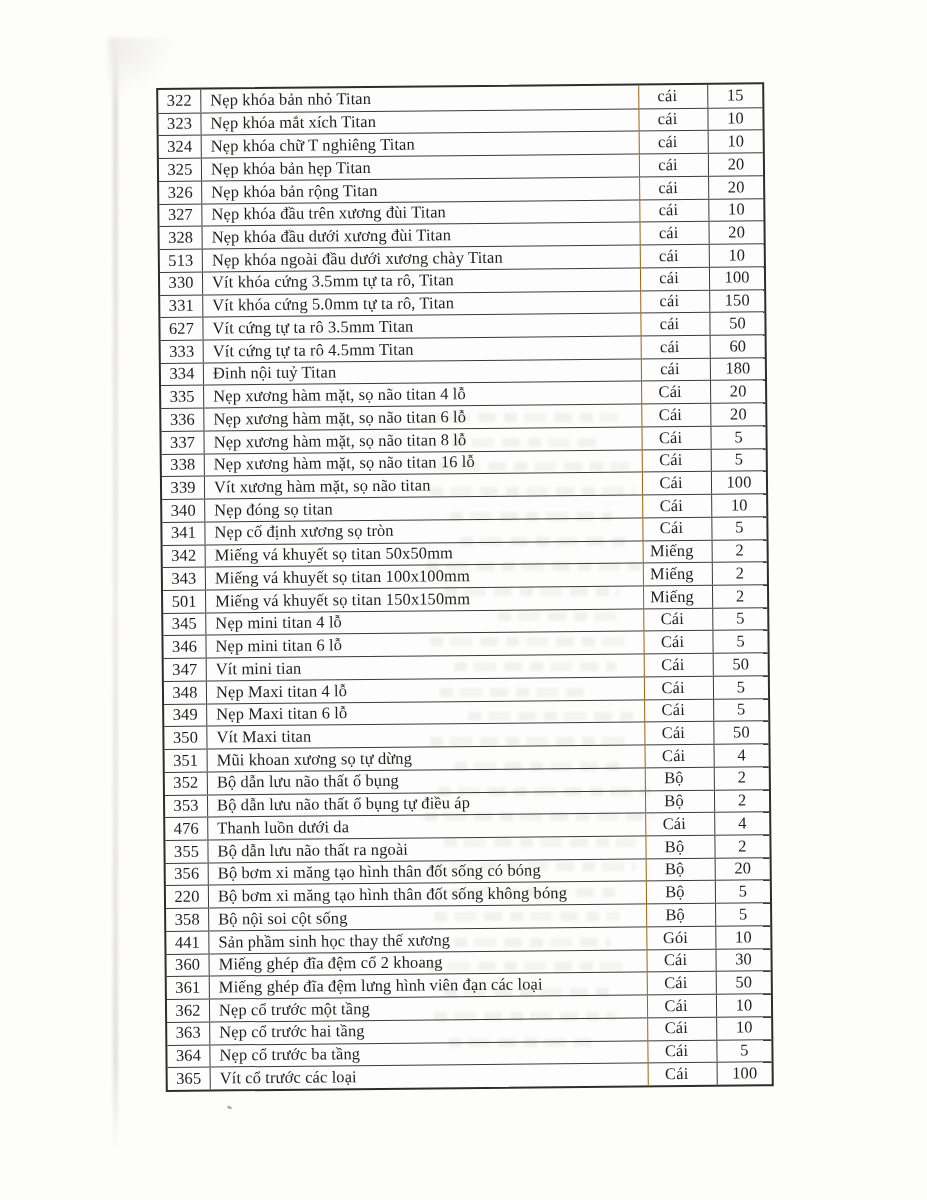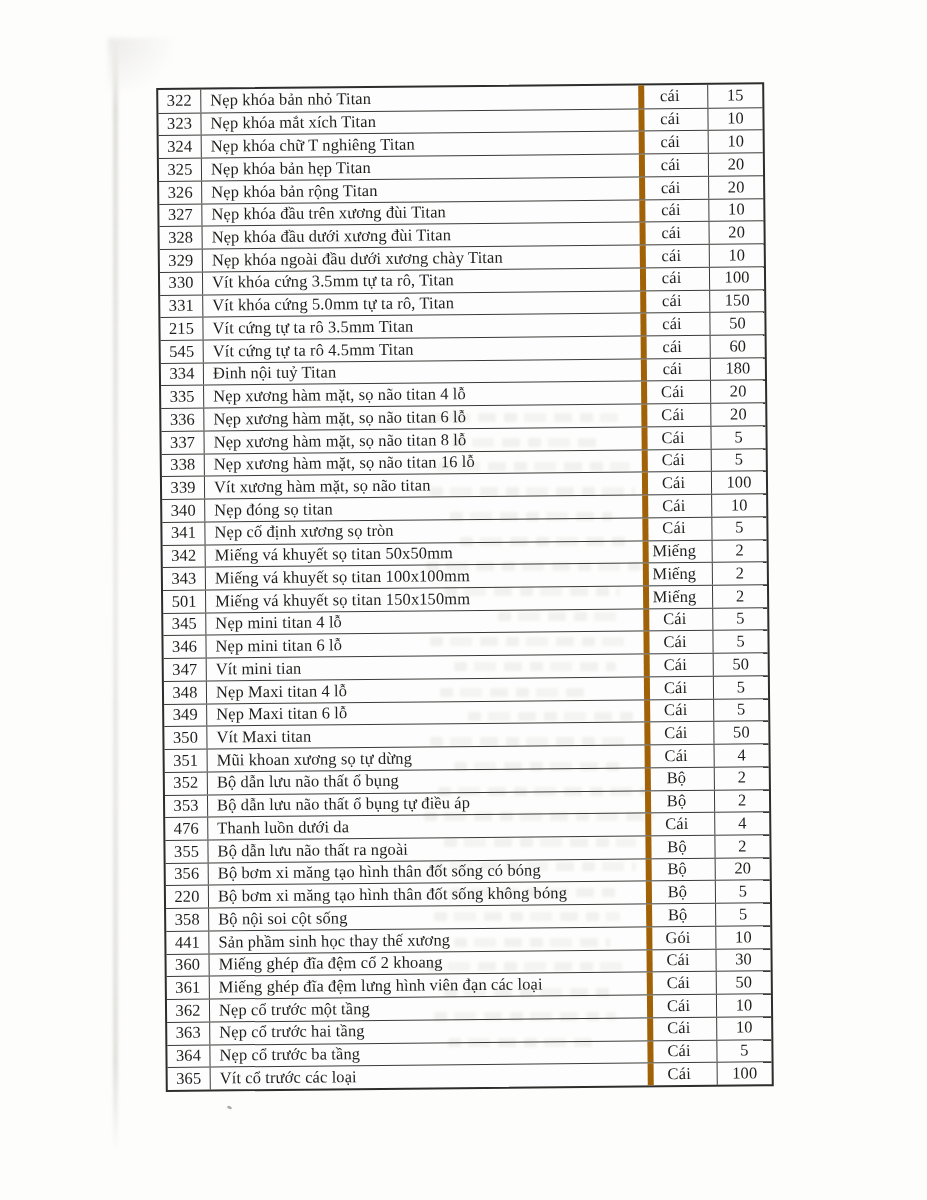--- a/index.html
+++ b/index.html
@@ -86,21 +86,21 @@
     align-items: center;
     font-size: 16.5px;
     line-height: 1;
     white-space: nowrap;
     overflow: visible;
     box-sizing: border-box;
     letter-spacing: .1px;
   }
   .c-no   { justify-content: center; border-right: 1px solid #3a3a38; }
   .c-name { justify-content: flex-start; padding-left: 9px; }
-  .c-unit { justify-content: center; border-left: 6px solid #a16207; }
+  .c-unit { justify-content: center; border-left: 1px solid #a16207; }
   .c-qty  { justify-content: center; border-left: 1px solid #3a3a38; margin-left: 12px; }
 </style>
 </head>
 <body>
 
 <div class="corner-shade"></div>
 <div class="paper-edge-left"></div>
 <div class="speck"></div>
 
 <div class="bleed-layer">
@@ -169,45 +169,45 @@
       <div class="cell c-unit">cái</div>
       <div class="cell c-qty">10</div>
     </div>
     <div class="t-row">
       <div class="cell c-no">328</div>
       <div class="cell c-name">Nẹp khóa đầu dưới xương đùi Titan</div>
       <div class="cell c-unit">cái</div>
       <div class="cell c-qty">20</div>
     </div>
     <div class="t-row">
-      <div class="cell c-no">329</div>
+      <div class="cell c-no">513</div>
       <div class="cell c-name">Nẹp khóa ngoài đầu dưới xương chày Titan</div>
       <div class="cell c-unit">cái</div>
       <div class="cell c-qty">10</div>
     </div>
     <div class="t-row">
       <div class="cell c-no">330</div>
       <div class="cell c-name">Vít khóa cứng 3.5mm tự ta rô, Titan</div>
       <div class="cell c-unit">cái</div>
       <div class="cell c-qty">100</div>
     </div>
     <div class="t-row">
       <div class="cell c-no">331</div>
       <div class="cell c-name">Vít khóa cứng 5.0mm tự ta rô, Titan</div>
       <div class="cell c-unit">cái</div>
       <div class="cell c-qty">150</div>
     </div>
     <div class="t-row">
-      <div class="cell c-no">215</div>
+      <div class="cell c-no">627</div>
       <div class="cell c-name">Vít cứng tự ta rô 3.5mm Titan</div>
       <div class="cell c-unit">cái</div>
       <div class="cell c-qty">50</div>
     </div>
     <div class="t-row">
-      <div class="cell c-no">545</div>
+      <div class="cell c-no">333</div>
       <div class="cell c-name">Vít cứng tự ta rô 4.5mm Titan</div>
       <div class="cell c-unit">cái</div>
       <div class="cell c-qty">60</div>
     </div>
     <div class="t-row">
       <div class="cell c-no">334</div>
       <div class="cell c-name">Đinh nội tuỷ Titan</div>
       <div class="cell c-unit">cái</div>
       <div class="cell c-qty">180</div>
     </div>

